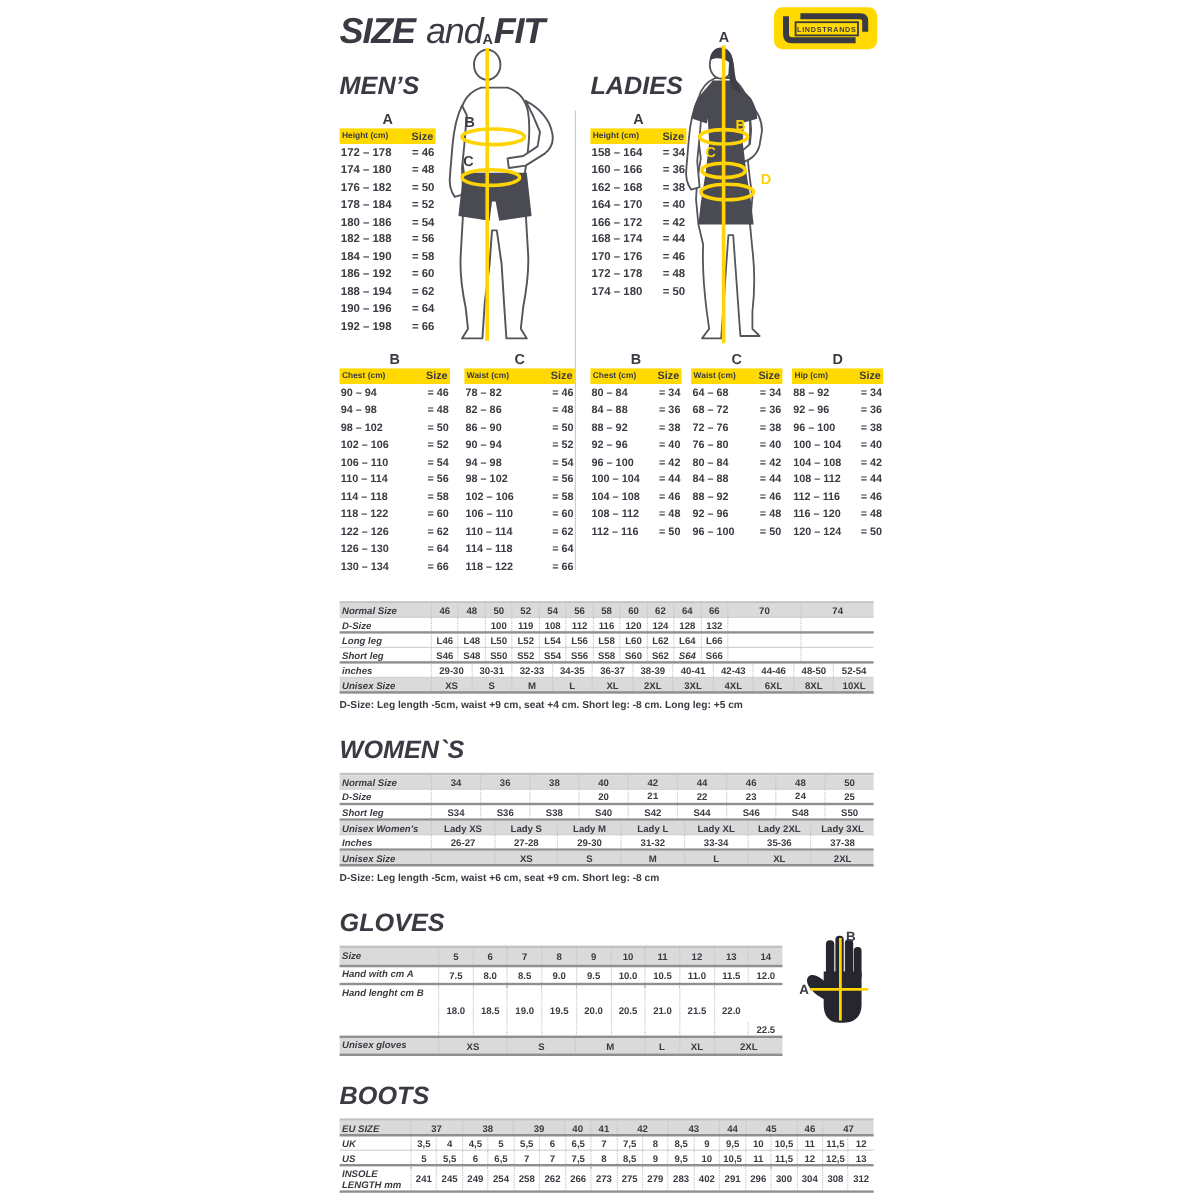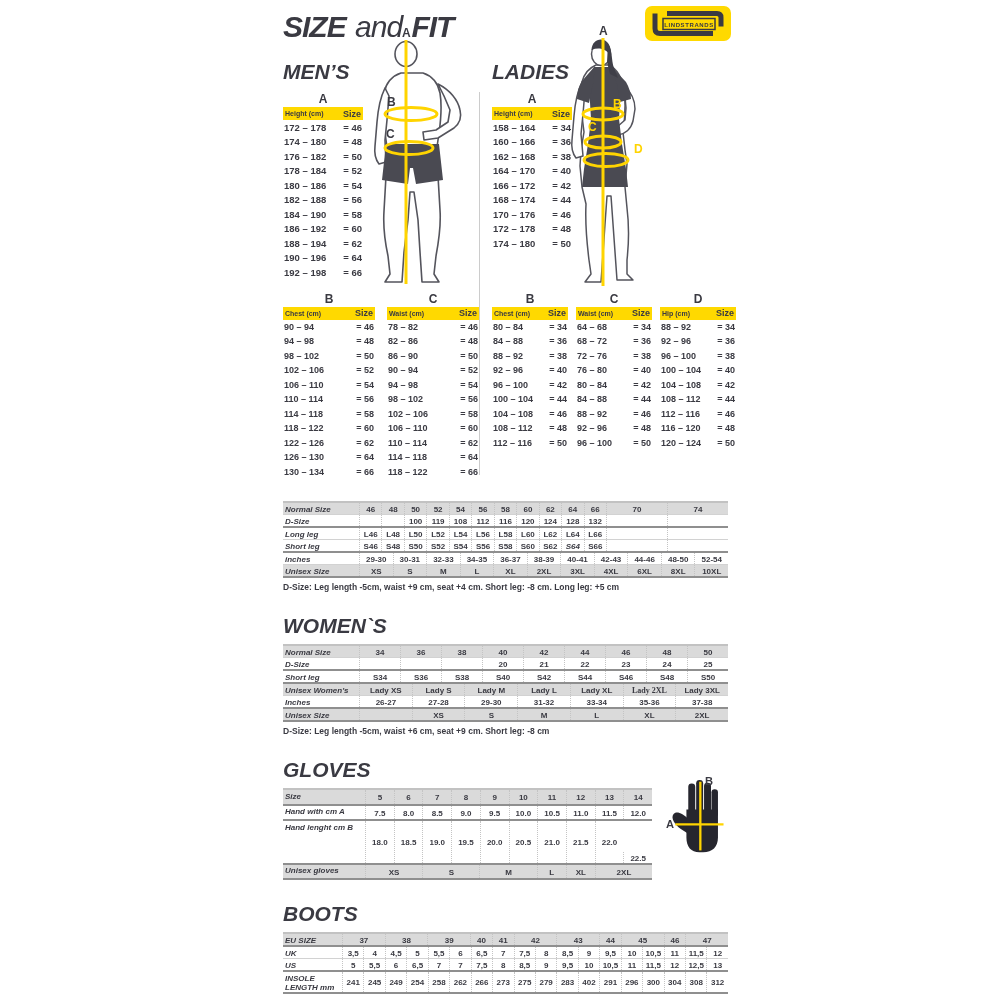--- a/index.html
+++ b/index.html
@@ -608,21 +608,21 @@
             </div>
           </div>
           <div class="grow gray">
             <div class="glabel">Unisex Women's</div>
             <div class="gcells">
               <div class="gcell" style="flex-grow: 1;">Lady XS</div>
               <div class="gcell" style="flex-grow: 1;">Lady S</div>
               <div class="gcell" style="flex-grow: 1;">Lady M</div>
               <div class="gcell" style="flex-grow: 1;">Lady L</div>
               <div class="gcell" style="flex-grow: 1;">Lady XL</div>
-              <div class="gcell" style="flex-grow: 1; font-family: Liberation Serif, serif;">Lady 2XL</div>
+              <div class="gcell" style="flex-grow: 1;">Lady 2XL</div>
               <div class="gcell" style="flex-grow: 1;">Lady 3XL</div>
             </div>
           </div>
           <div class="grow thick">
             <div class="glabel">Inches</div>
             <div class="gcells">
               <div class="gcell" style="flex-grow: 1;">26-27</div>
               <div class="gcell" style="flex-grow: 1;">27-28</div>
               <div class="gcell" style="flex-grow: 1;">29-30</div>
               <div class="gcell" style="flex-grow: 1; text-align: right;">31-32</div>

